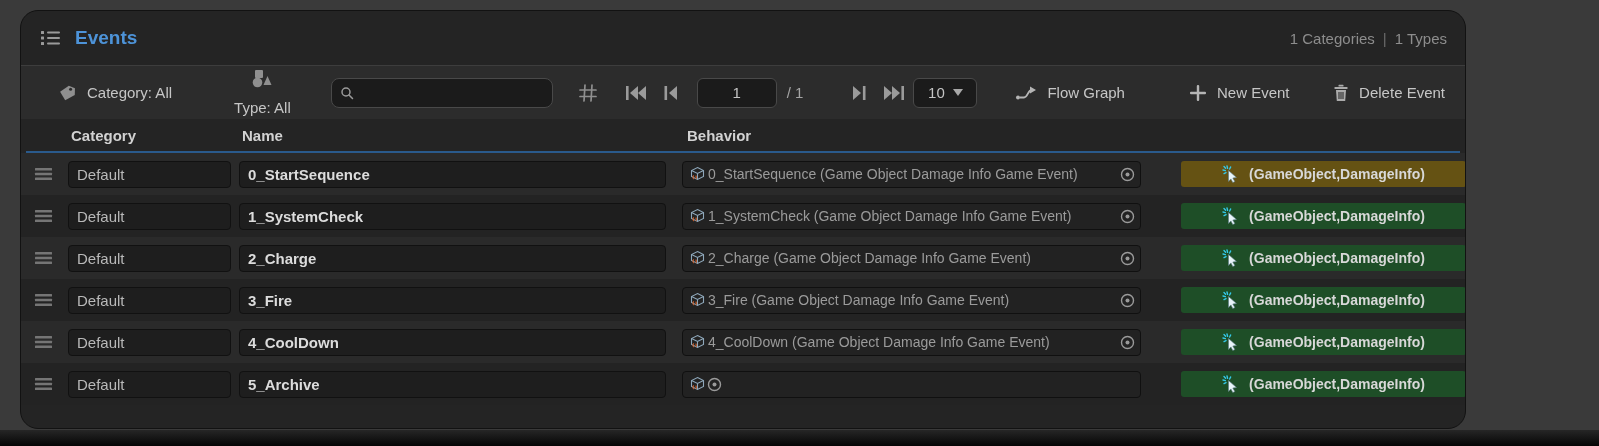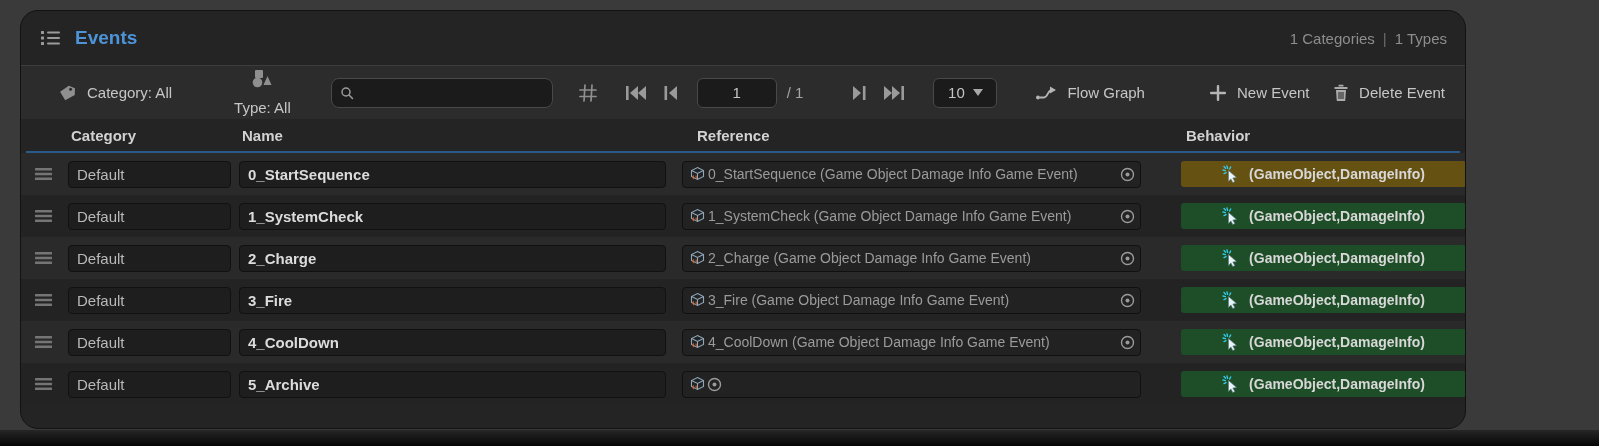--- a/index.html
+++ b/index.html
@@ -48,21 +48,21 @@
   .grid-btn { margin-left: 24px; }
   .pager { margin-left: 18px; display: flex; align-items: center; }
   .pg-btn { display: flex; align-items: center; justify-content: center; padding: 0 7px; cursor: pointer; }
   .page-input {
     width: 80px; height: 30px; margin: 0 10px; background: #1b1b1b;
     border: 1px solid #494949; border-radius: 6px; color: #c4c4c4;
     text-align: center; font-size: 15px; font-family: inherit; outline: none;
   }
   .page-total { color: #a5a5a5; font-size: 15px; margin-right: 40px; }
   .page-size {
-    margin-left: 20px; width: 64px; height: 30px; background: #1b1b1b;
+    width: 64px; height: 30px; background: #1b1b1b;
     border: 1px solid #494949; border-radius: 6px; display: flex; align-items: center;
     justify-content: center; gap: 8px; color: #c4c4c4; font-size: 15px; cursor: pointer;
   }
   .btn-flow { margin-left: 38px; cursor: pointer; }
   .btn-new { margin-left: 64px; cursor: pointer; }
   .btn-delete { margin-left: auto; margin-right: 6px; cursor: pointer; }
   
   .table-header {
     height: 32px; display: flex; align-items: center; padding-left: 12px;
     font-size: 15px; font-weight: bold; color: #d2d2d2; flex: none;
@@ -262,21 +262,20 @@
           </svg>
       </span>
       <span class="tb-label">Delete Event</span>
     </div>
   </div>
 
   <div class="table-header">
     <div class="col-handle"></div>
     <div class="col-category">Category</div>
     <div class="col-name">Name</div>
-    <div class="col-reference">Reference</div>
     <div class="col-behavior">Behavior</div>
   </div>
   <div class="header-underline"></div>
 
   <div class="rows">
       <div class="event-row alt">
     <div class="handle-cell">
       <svg width="21" height="16" viewBox="0 0 21 16">
             <g fill="#757575">
         <rect x="2" y="2" width="17" height="2.6" rx="0.5"></rect>

